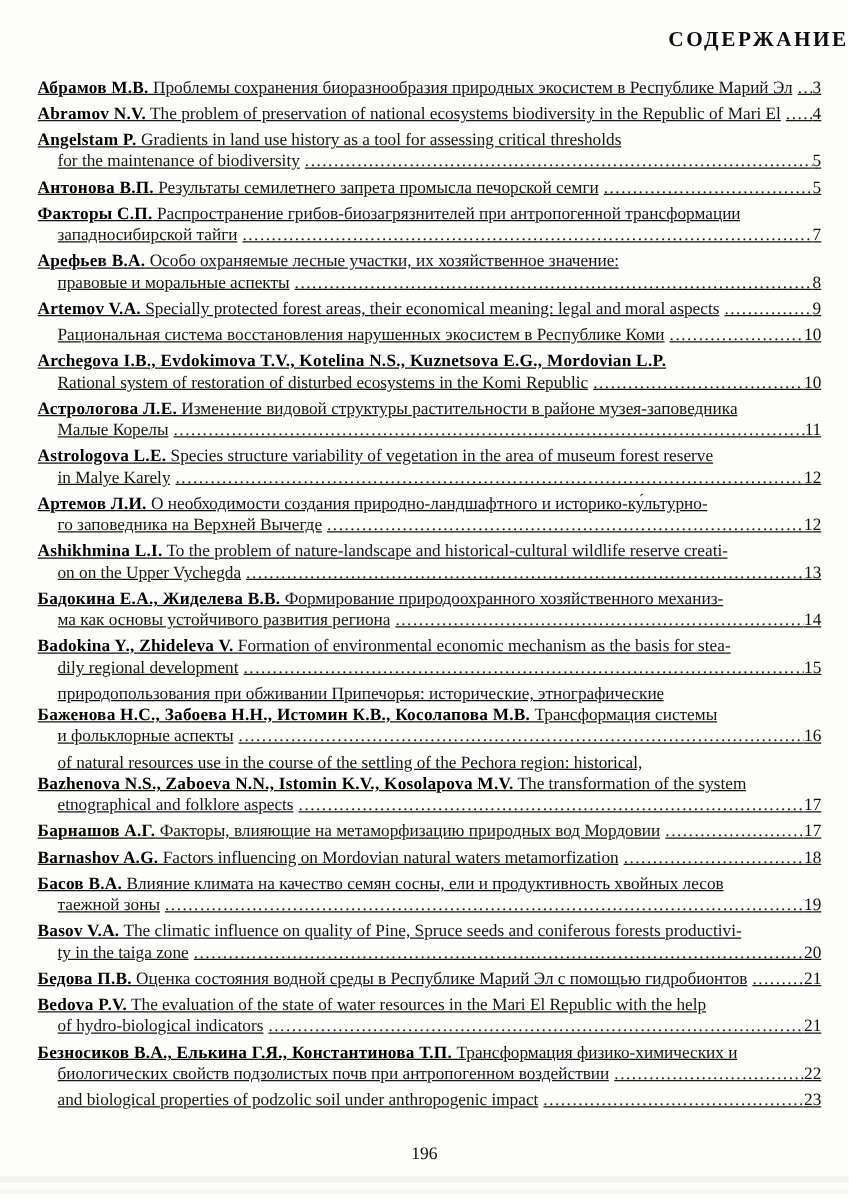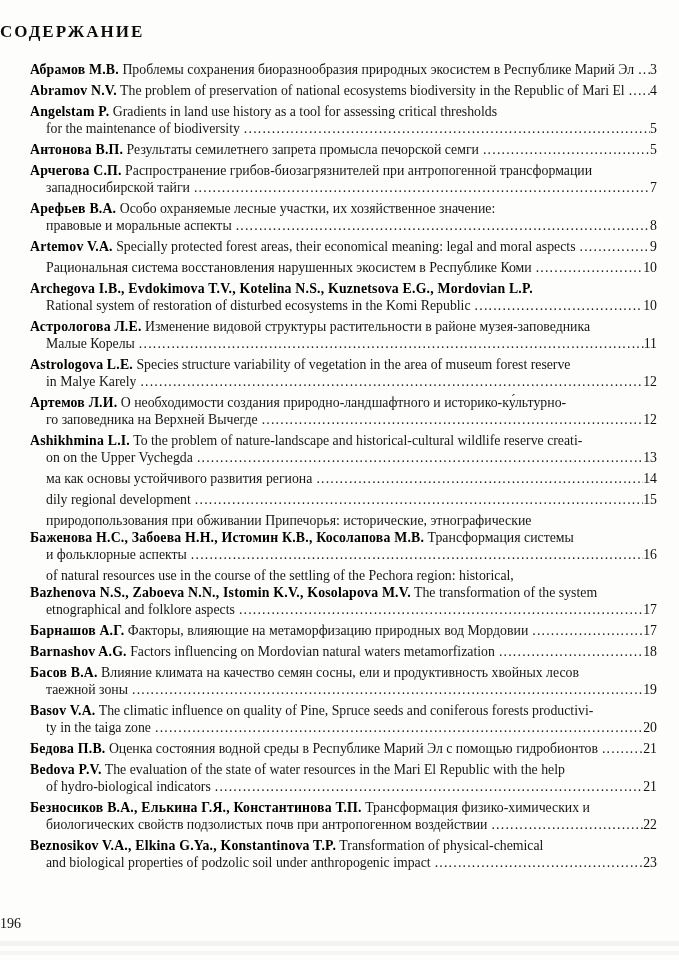--- a/index.html
+++ b/index.html
@@ -17,30 +17,30 @@
     position: absolute;
     left: 0;
     width: 100%;
     background: #f3f3f1;
     pointer-events: none;
   }
   .band-bottom1 { top: 941px; height: 5px; }
   .band-bottom2 { top: 951px; height: 4px; background: #f6f6f4; }
   .title {
     padding-top: 22px;
-    text-align: left;
+    text-align: right;
     font-weight: bold;
     font-size: 17px;
     letter-spacing: 2px;
     color: #0d0d0d;
   }
   .entries {
     margin: 19px 22px 0 30px; 
   }
-  .entry { margin-bottom: 4px; }
+  .entry { margin-bottom: 4px; text-decoration: underline; }
   .line {
     display: flex;
     align-items: baseline;
     font-size: 13.8px;
     line-height: 17px;
     white-space: pre;
   }
   .line .txt {
     flex: 0 1 auto;
     min-width: 0;
@@ -57,21 +57,21 @@
     letter-spacing: 1.2px;
     padding: 0 3px 0 4px;
     color: #1c1c1c;
   }
   .pg { flex: 0 0 auto; color: #111; }
   .footer {
     position: absolute;
     top: 916px;
     left: 0;
     width: 100%;
-    text-align: left;
+    text-align: center;
     font-size: 14px;
     color: #111;
   }
 </style>
 </head>
 <body>
 
 <div class="page">
   <div class="title">СОДЕРЖАНИЕ</div>
   <div class="entries" id="entries">
@@ -82,21 +82,21 @@
         <div class="line"><span class="txt"><b>Abramov N.V.</b> The problem of preservation of national ecosystems biodiversity in the Republic of Mari El</span><span class="dots">............................................................................................................................................................................................................................................................................................................</span><span class="pg">4</span></div>
       </div>
       <div class="entry">
         <div class="line"><span class="txt"><b>Angelstam P.</b> Gradients in land use history as a tool for assessing critical thresholds</span></div>
         <div class="line cont"><span class="txt">for the maintenance of biodiversity</span><span class="dots">............................................................................................................................................................................................................................................................................................................</span><span class="pg">5</span></div>
       </div>
       <div class="entry">
         <div class="line"><span class="txt"><b>Антонова В.П.</b> Результаты семилетнего запрета промысла печорской семги</span><span class="dots">............................................................................................................................................................................................................................................................................................................</span><span class="pg">5</span></div>
       </div>
       <div class="entry">
-        <div class="line"><span class="txt"><b>Арчегова С.П.</b> Распространение грибов-биозагрязнителей при антропогенной трансформации</span></div>
+        <div class="line"><span class="txt"><b>Факторы С.П.</b> Распространение грибов-биозагрязнителей при антропогенной трансформации</span></div>
         <div class="line cont"><span class="txt">западносибирской тайги</span><span class="dots">............................................................................................................................................................................................................................................................................................................</span><span class="pg">7</span></div>
       </div>
       <div class="entry">
         <div class="line"><span class="txt"><b>Арефьев В.А.</b> Особо охраняемые лесные участки, их хозяйственное значение:</span></div>
         <div class="line cont"><span class="txt">правовые и моральные аспекты</span><span class="dots">............................................................................................................................................................................................................................................................................................................</span><span class="pg">8</span></div>
       </div>
       <div class="entry">
         <div class="line"><span class="txt"><b>Artemov V.A.</b> Specially protected forest areas, their economical meaning: legal and moral aspects</span><span class="dots">............................................................................................................................................................................................................................................................................................................</span><span class="pg">9</span></div>
       </div>
       <div class="entry">
@@ -116,23 +116,25 @@
       </div>
       <div class="entry">
         <div class="line"><span class="txt"><b>Артемов Л.И.</b> О необходимости создания природно-ландшафтного и историко-ку́льтурно-</span></div>
         <div class="line cont"><span class="txt">го заповедника на Верхней Вычегде</span><span class="dots">............................................................................................................................................................................................................................................................................................................</span><span class="pg">12</span></div>
       </div>
       <div class="entry">
         <div class="line"><span class="txt"><b>Ashikhmina L.I.</b> To the problem of nature-landscape and historical-cultural wildlife reserve creati-</span></div>
         <div class="line cont"><span class="txt">on on the Upper Vychegda</span><span class="dots">............................................................................................................................................................................................................................................................................................................</span><span class="pg">13</span></div>
       </div>
       <div class="entry">
+        <div class="line"><span class="txt"><b>Бадокина Е.А., Жиделева В.В.</b> Формирование природоохранного хозяйственного механиз-</span></div>
         <div class="line cont"><span class="txt">ма как основы устойчивого развития региона</span><span class="dots">............................................................................................................................................................................................................................................................................................................</span><span class="pg">14</span></div>
       </div>
       <div class="entry">
+        <div class="line"><span class="txt"><b>Badokina Y., Zhideleva V.</b> Formation of environmental economic mechanism as the basis for stea-</span></div>
         <div class="line cont"><span class="txt">dily regional development</span><span class="dots">............................................................................................................................................................................................................................................................................................................</span><span class="pg">15</span></div>
       </div>
       <div class="entry">
         <div class="line cont"><span class="txt">природопользования при обживании Припечорья: исторические, этнографические</span></div>
         <div class="line"><span class="txt"><b>Баженова Н.С., Забоева Н.Н., Истомин К.В., Косолапова М.В.</b> Трансформация системы</span></div>
         <div class="line cont"><span class="txt">и фольклорные аспекты</span><span class="dots">............................................................................................................................................................................................................................................................................................................</span><span class="pg">16</span></div>
       </div>
       <div class="entry">
         <div class="line cont"><span class="txt">of natural resources use in the course of the settling of the Pechora region: historical,</span></div>
         <div class="line"><span class="txt"><b>Bazhenova N.S., Zaboeva N.N., Istomin K.V., Kosolapova M.V.</b> The transformation of the system</span></div>
@@ -157,20 +159,19 @@
       </div>
       <div class="entry">
         <div class="line"><span class="txt"><b>Bedova P.V.</b> The evaluation of the state of water resources in the Mari El Republic with the help</span></div>
         <div class="line cont"><span class="txt">of hydro-biological indicators</span><span class="dots">............................................................................................................................................................................................................................................................................................................</span><span class="pg">21</span></div>
       </div>
       <div class="entry">
         <div class="line"><span class="txt"><b>Безносиков В.А., Елькина Г.Я., Константинова Т.П.</b> Трансформация физико-химических и</span></div>
         <div class="line cont"><span class="txt">биологических свойств подзолистых почв при антропогенном воздействии</span><span class="dots">............................................................................................................................................................................................................................................................................................................</span><span class="pg">22</span></div>
       </div>
       <div class="entry">
-        <div class="line"><span class="txt"><b>Beznosikov V.A., Elkina G.Ya., Konstantinova T.P.</b> Transformation of physical-chemical</span></div>
         <div class="line cont"><span class="txt">and biological properties of podzolic soil under anthropogenic impact</span><span class="dots">............................................................................................................................................................................................................................................................................................................</span><span class="pg">23</span></div>
       </div>
     </div>
   <div class="footer">196</div>
   <div class="scan-band band-bottom1"></div>
   <div class="scan-band band-bottom2"></div>
 </div>
 
 </body></html>

